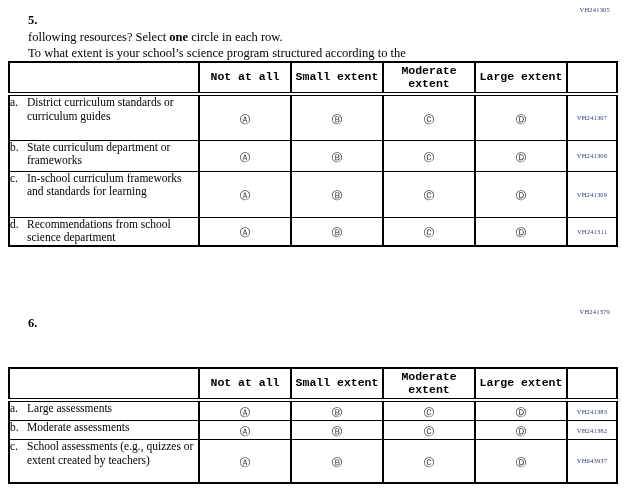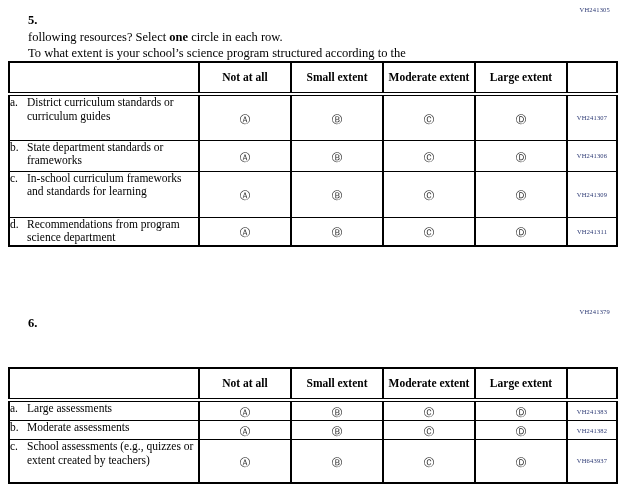--- a/index.html
+++ b/index.html
@@ -88,21 +88,21 @@
     display: inline-block;
   }
   td.code-cell {
     text-align: center;
     vertical-align: middle;
     font-size: 6.5px;
     color: #2b3873;
     padding: 0 1px;
     letter-spacing: 0.2px;
   }
-  .h36 { height: 32px; }
+  .h36 { height: 32px; font-family: Liberation Mono, monospace; }
   .h48 { height: 46px; }
   .h33 { height: 31px; }
   .h28 { height: 26px; }
   .h17 { height: 15px; }
   .h45 { height: 43px; }
 </style>
 </head>
 <body>
 
 <div class="page">
@@ -147,21 +147,21 @@
         <td class="bubble-cell"><span class="bubble">Ⓐ</span></td>
         <td class="bubble-cell"><span class="bubble">Ⓑ</span></td>
         <td class="bubble-cell"><span class="bubble">Ⓒ</span></td>
         <td class="bubble-cell"><span class="bubble">Ⓓ</span></td>
         <td class="code-cell">VH241307</td>
       </tr>
       <tr class="h33">
         <td class="label-cell">
           <span class="label-flex">
               <span class="row-letter">b.</span>
-              <span class="row-label">State department standards or frameworks</span>
+              <span class="row-label">State curriculum department or frameworks</span>
             </span>
         </td>
         <td class="bubble-cell"><span class="bubble">Ⓐ</span></td>
         <td class="bubble-cell"><span class="bubble">Ⓑ</span></td>
         <td class="bubble-cell"><span class="bubble">Ⓒ</span></td>
         <td class="bubble-cell"><span class="bubble">Ⓓ</span></td>
         <td class="code-cell">VH241306</td>
       </tr>
       <tr class="h48">
         <td class="label-cell">
@@ -173,21 +173,21 @@
         <td class="bubble-cell"><span class="bubble">Ⓐ</span></td>
         <td class="bubble-cell"><span class="bubble">Ⓑ</span></td>
         <td class="bubble-cell"><span class="bubble">Ⓒ</span></td>
         <td class="bubble-cell"><span class="bubble">Ⓓ</span></td>
         <td class="code-cell">VH241309</td>
       </tr>
       <tr class="h28">
         <td class="label-cell">
           <span class="label-flex">
               <span class="row-letter">d.</span>
-              <span class="row-label">Recommendations from program science department</span>
+              <span class="row-label">Recommendations from school science department</span>
             </span>
         </td>
         <td class="bubble-cell"><span class="bubble">Ⓐ</span></td>
         <td class="bubble-cell"><span class="bubble">Ⓑ</span></td>
         <td class="bubble-cell"><span class="bubble">Ⓒ</span></td>
         <td class="bubble-cell"><span class="bubble">Ⓓ</span></td>
         <td class="code-cell">VH241311</td>
       </tr>
     </tbody>
   </table>

